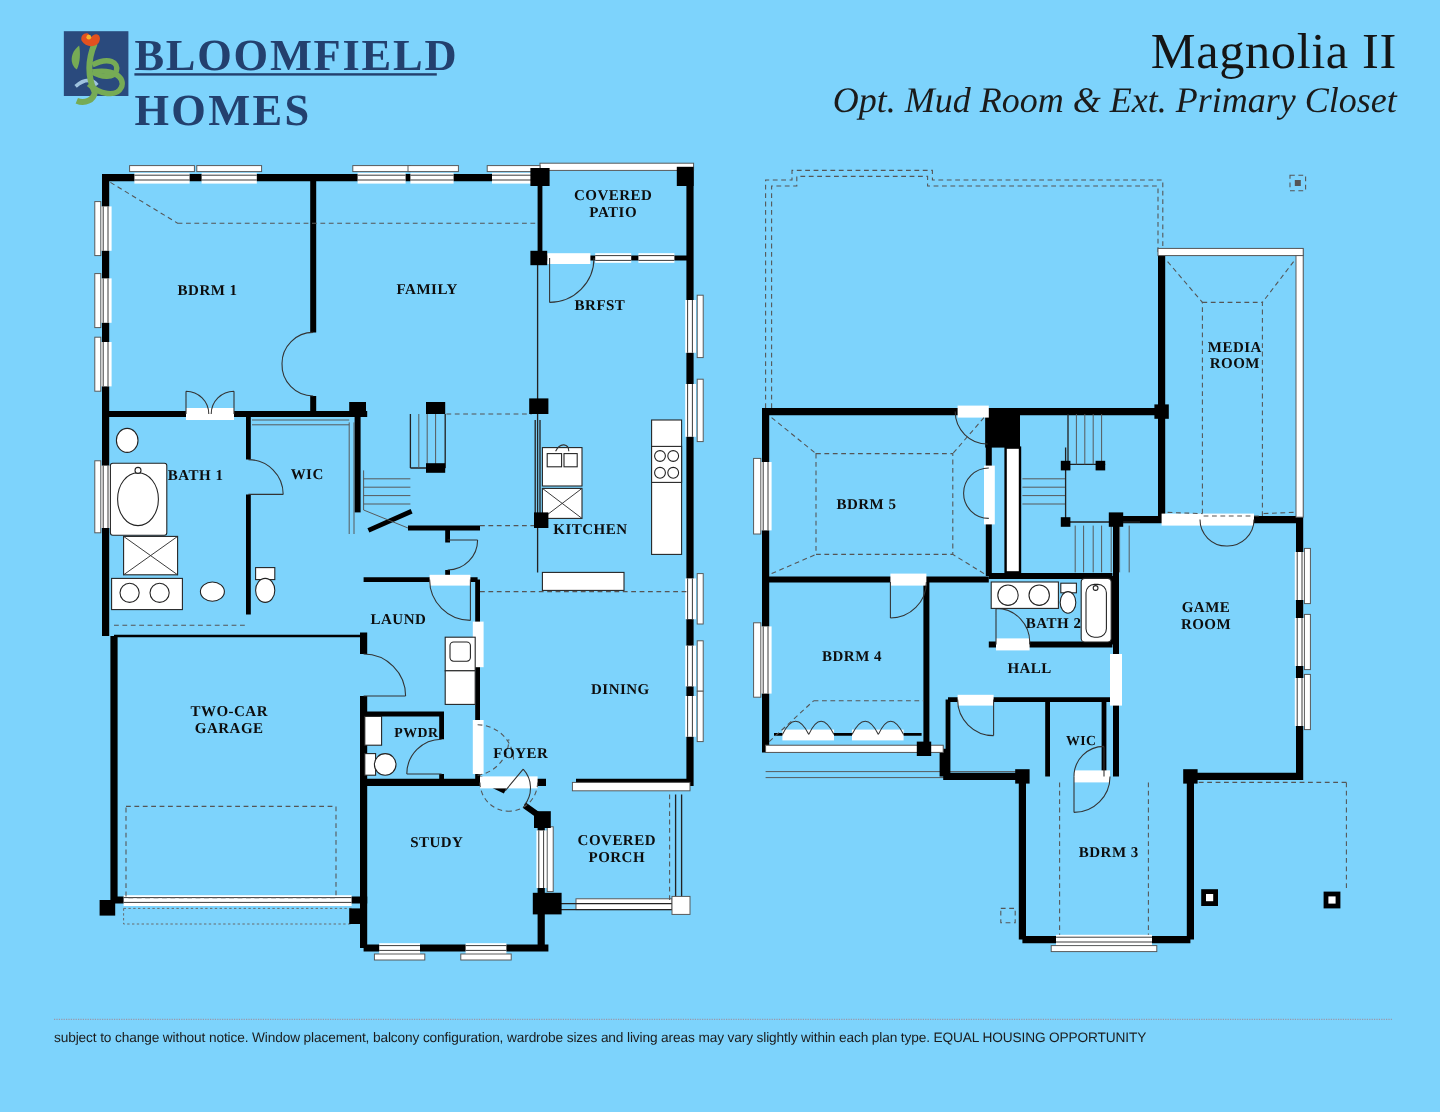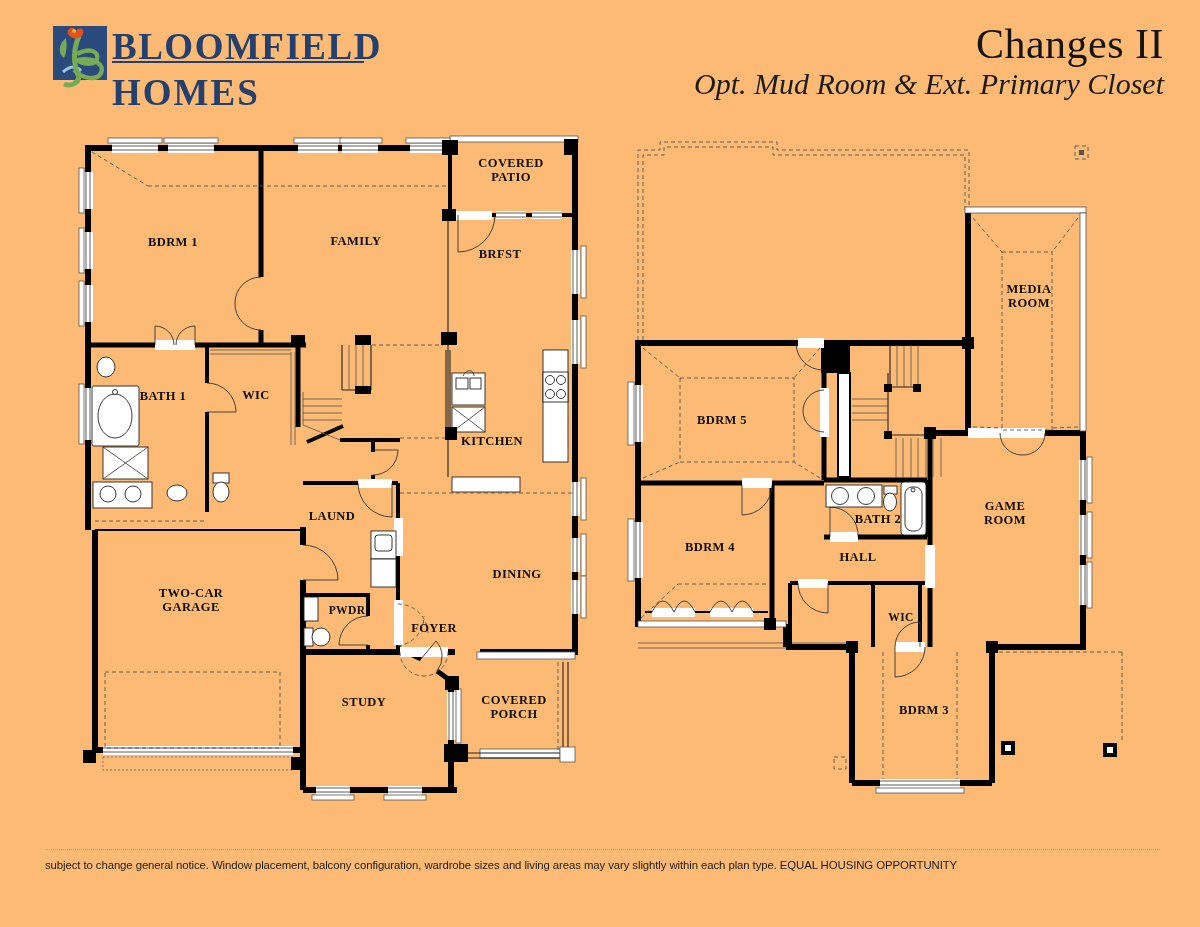--- a/index.html
+++ b/index.html
@@ -1,16 +1,16 @@
 <!DOCTYPE html>
 <html><head>
 <meta charset="utf-8">
 <style>
   html,body{margin:0;padding:0;background:#fff;}
-  .page{position:relative;width:1200px;height:927px;background:#fdba74;overflow:hidden;
+  .page{position:relative;width:1200px;height:927px;background:#7dd3fc;overflow:hidden;
         font-family:"Liberation Serif",serif;}
   
   .header{position:absolute;left:0;top:0;width:1200px;height:110px;}
   .logo{position:absolute;left:53px;top:24px;width:70px;height:72px;}
   .brand1{position:absolute;left:112px;top:25px;font-size:37px;font-weight:700;color:#23406e;letter-spacing:1.5px;}
   .brand-rule{position:absolute;left:112px;top:61px;width:252px;height:2px;background:#23406e;}
   .brand2{position:absolute;left:112px;top:60px;font-size:37px;font-weight:700;color:#23406e;letter-spacing:2px;margin-top:11px;}
   .plan-name{position:absolute;right:36px;top:20px;font-size:42px;color:#151515;letter-spacing:.5px;text-align:right;}
   .plan-option{position:absolute;right:36px;top:67px;font-size:30px;font-style:italic;color:#1b1b1b;text-align:left;}
   
@@ -52,21 +52,21 @@
         <path d="M24 30 C38 23 46 28 44 35 C42 41 32 41 24 36" stroke="#76ab55" stroke-width="4.5" fill="none"></path>
         <path d="M24 36 C42 33 52 41 48 49 C44 57 30 55 21 46" stroke="#76ab55" stroke-width="4.5" fill="none"></path>
         <path d="M13 14 C5 20 5 30 11 34 C14 28 14 20 13 14 Z" fill="#76ab55"></path>
         <path d="M15 10 C13 3 23 1 22 8 C27 1 33 6 29 12 C25 16 18 15 15 10 Z" fill="#e2511f"></path>
         <circle cx="21" cy="7" r="2" fill="#f7b32b"></circle>
       </svg>
     </div>
     <div class="brand1">BLOOMFIELD</div>
     <div class="brand-rule"></div>
     <div class="brand2">HOMES</div>
-    <div class="plan-name">Changes II</div>
+    <div class="plan-name">Magnolia II</div>
     <div class="plan-option">Opt. Mud Room &amp; Ext. Primary Closet</div>
   </div>
 
   <svg class="plansvg" width="1200" height="927" viewBox="0 0 1200 927">
     <defs>
       <pattern id="hatch" width="5" height="5" patternUnits="userSpaceOnUse" patternTransform="rotate(45)">
         <rect width="5" height="5" fill="#fff"></rect>
         <line x1="0" y1="0" x2="0" y2="5" stroke="#000" stroke-width="2"></line>
       </pattern>
     </defs>
@@ -512,16 +512,16 @@
         <text class="lbl" x="858" y="561">HALL</text>
         <text class="lbl" x="1005" y="510">GAME</text>
         <text class="lbl" x="1005" y="524">ROOM</text>
         <text class="lbl lbl2" x="901" y="621">WIC</text>
         <text class="lbl" x="924" y="714">BDRM 3</text>
       </g>
     </g>
   </svg>
 
   <div class="footer">
-    <p>subject to change general notice. Window placement, balcony configuration, wardrobe sizes and living areas may vary slightly within each plan type.  EQUAL HOUSING OPPORTUNITY</p>
+    <p>subject to change without notice. Window placement, balcony configuration, wardrobe sizes and living areas may vary slightly within each plan type.  EQUAL HOUSING OPPORTUNITY</p>
   </div>
 
 </div>
 
 </body></html>

